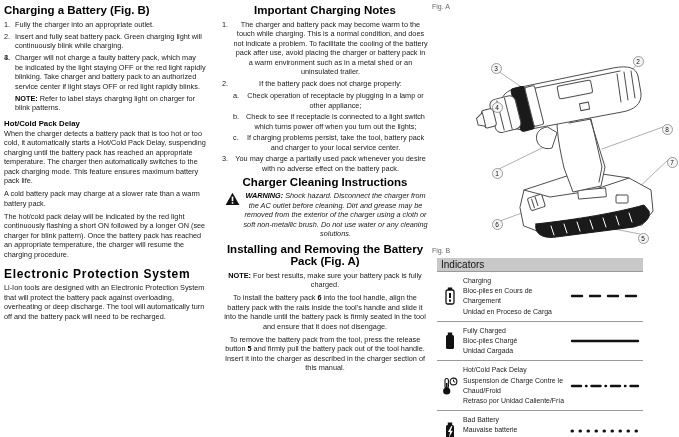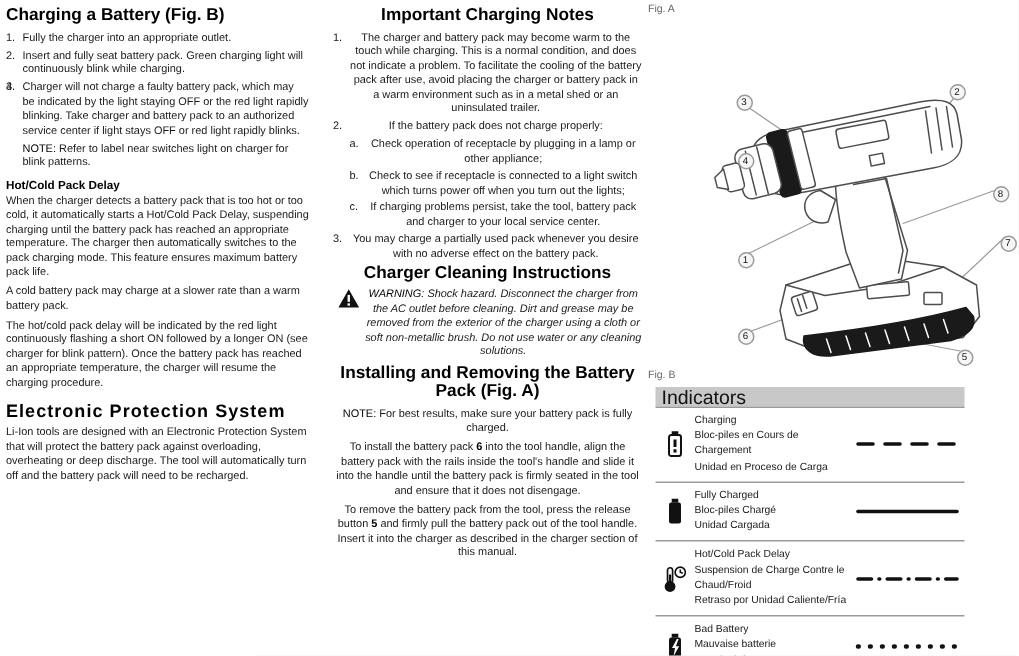--- a/index.html
+++ b/index.html
@@ -14,21 +14,21 @@
   #panel-right { position:absolute; left:430px; top:0; width:249px; height:437px; }
 
   h1 { font-size:11.5px; font-weight:bold; color:#000; margin:2px 0 3px; line-height:12.5px; }
   h2 { font-size:7.8px;  font-weight:bold; color:#000; margin:6px 0 1px; }
   h2.eps { font-size:12px; letter-spacing:0.7px; margin:8px 0 2px; }
   p, .li { font-size:7.3px; line-height:9.5px; margin:0 0 3.5px; }
   .li { position:relative; padding-left:11px; margin-bottom:2.5px; }
   .li .num { position:absolute; left:0; top:0; }
   .li.sub { margin-left:11px; padding-left:10px; margin-bottom:2px; }
   .note { margin-left:11px; }
-  b { font-weight:normal; color:#000; }
+  b { font-weight:bold; color:#000; }
 
   .warning { display:flex; margin:1px 0 4px; }
   .warn-icon { width:21px; flex:0 0 21px; padding-top:1px; }
   .warn-text { font-style:italic; flex:1; margin:0; }
   .warn-text b { font-style:italic; }
 
   .inline-callout { font-weight:bold; color:#000; }
 
   .fig-label { position:absolute; font-size:7px; color:#666; }
   #figa-label { left:2px; top:3px; }
@@ -36,21 +36,21 @@
 
   #fig-a { position:absolute; left:0; top:0; width:249px; height:250px; }
   #fig-a svg { position:absolute; left:0; top:0; }
   .callout {
     position:absolute; width:11px; height:11px; border-radius:50%;
     background:#f6f6f6; border:1px solid #9a9a9a;
     font-size:6.5px; color:#111; display:flex; align-items:center; justify-content:center;
   }
 
   #indicators-table { position:absolute; left:7px; top:258px; width:206px; border-bottom:1px solid #8f8f8f; }
-  .thead { background:#c8c8c8; height:13px; line-height:13px; font-size:13px; padding-left:4px; color:#111; }
+  .thead { background:#c8c8c8; height:13px; line-height:13px; font-size:10px; padding-left:4px; color:#111; }
   .trow { display:flex; align-items:center; padding:4px 0; border-top:1px solid #9a9a9a; }
   .trow:first-of-type { border-top:none; }
   .icon-cell { flex:0 0 26px; display:flex; justify-content:center; }
   .text-cell { flex:0 0 104px; }
   .text-cell div { font-size:6.9px; line-height:10.2px; }
   .pat-cell { flex:1; display:flex; justify-content:flex-end; padding-right:2px; }
   .pattern-svg line { stroke:#111; stroke-width:2.4; stroke-linecap:round; fill:none; }
   line.pat-dashes  { stroke-dasharray:10 8; }
   line.pat-solid   { }
   line.pat-dashdot { stroke-dasharray:9 5 0.5 5; }
@@ -81,21 +81,21 @@
     </div>
     <div class="li">
       <span class="num">3.</span>
     </div>
     <div class="li">
       <span class="num">4.</span>
       <span>Charger will not charge a faulty battery pack, which may be indicated by the light staying OFF or the red light rapidly blinking. Take charger and battery pack to an authorized service center if light stays OFF or red light rapidly blinks.</span>
     </div>
     <p class="note">
       <b>NOTE:</b>
-      <span>Refer to label near switches light on charger for blink patterns.</span>
+      <span>Refer to label stays charging light on charger for blink patterns.</span>
     </p>
     <h2>Hot/Cold Pack Delay</h2>
     <p>When the charger detects a battery pack that is too hot or too cold, it automatically starts a Hot/Cold Pack Delay, suspending charging until the battery pack has reached an appropriate temperature. The charger then automatically switches to the pack charging mode. This feature ensures maximum battery pack life.</p>
     <p>A cold battery pack may charge at a slower rate than a warm battery pack.</p>
     <p>The hot/cold pack delay will be indicated by the red light continuously flashing a short ON followed by a longer ON (see charger for blink pattern). Once the battery pack has reached an appropriate temperature, the charger will resume the charging procedure.</p>
     <h2 class="eps">Electronic Protection System</h2>
     <p>Li-Ion tools are designed with an Electronic Protection System that will protect the battery pack against overloading, overheating or deep discharge. The tool will automatically turn off and the battery pack will need to be recharged.</p>
   </div>
 
   <div class="col" id="col-mid">

